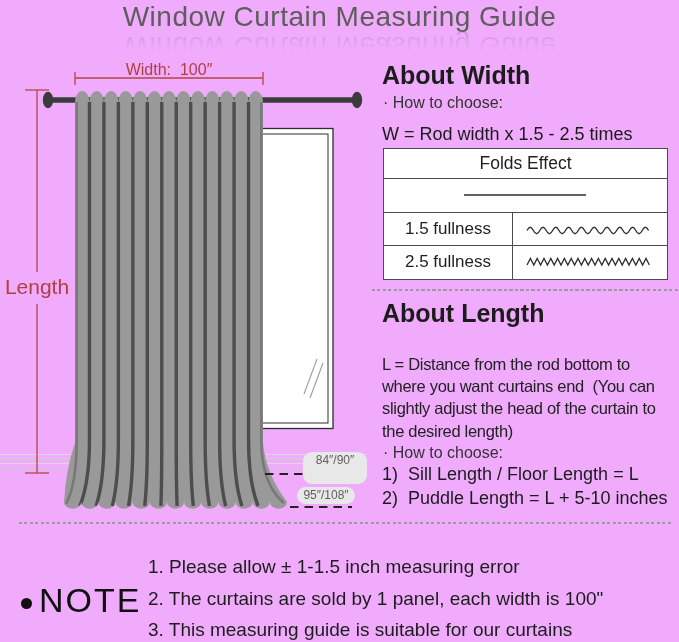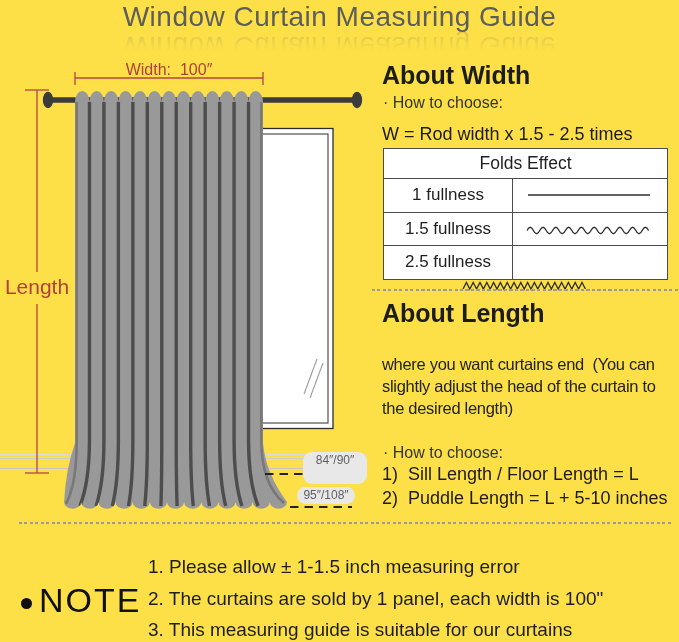--- a/index.html
+++ b/index.html
@@ -1,18 +1,18 @@
 <!DOCTYPE html>
 <html><head>
 <meta charset="utf-8">
 <style>
   html,body { margin:0; padding:0; background:#fff; }
   .page {
     position:relative; width:679px; height:642px; overflow:hidden;
-    background:#fde047; font-family:"Liberation Sans", sans-serif; color:#1f1f1f;
+    background:#f0abfc; font-family:"Liberation Sans", sans-serif; color:#1f1f1f;
   }
   .abs { position:absolute; white-space:nowrap; }
 
   
   .title {
     left:0; right:0; top:1px; text-align:center;
     font-size:28px; font-weight:500; color:#5d5d5d; letter-spacing:.5px;
   }
   .title-mirror {
     left:0; right:0; top:30px; text-align:center;
@@ -49,21 +49,21 @@
     background:repeating-linear-gradient(90deg,#9b9b9b 0 3px, transparent 3px 5.5px);
   }
 
   
   .folds-table {
     position:absolute; left:383px; top:148px; width:285px;
     border:1.6px solid #4c4c4c; background:#fff; box-sizing:border-box;
   }
   .ft-header { height:29px; line-height:29px; text-align:center; font-size:17.5px; color:#1f1f1f; border-bottom:1.4px solid #4c4c4c; }
   .ft-row { display:flex; height:32.5px; border-bottom:1.4px solid #4c4c4c; }
-  .ft-row:last-child { border-bottom:none;flex-direction:column; }
+  .ft-row:last-child { border-bottom:none; }
   .ft-label { width:128px; text-align:center; line-height:32.5px; font-size:17px; color:#1f1f1f; border-right:1.4px solid #4c4c4c; }
   .ft-pattern { flex:1; display:flex; align-items:center; justify-content:center; }
 
   
   .note-bullet { left:21px; top:598px; width:11px; height:11px; border-radius:50%; background:#101010; }
   .note-heading { left:39px; top:581px; font-size:34px; letter-spacing:2px; color:#101010; }
   .note-item { left:148px; font-size:19px; color:#1d1d1d; }
 </style>
 </head>
 <body>
@@ -147,21 +147,20 @@
   <div class="abs pill pill-floor">84″/90″</div>
   <div class="abs pill pill-puddle">95″/108″</div>
 
   <div class="abs section-heading" style="left:382px; top:61px;">About Width</div>
   <div class="abs sub-line" style="left:383px; top:94px;">· How to choose:</div>
   <div class="abs big-line" style="left:382px; top:124px;">W = Rod width x 1.5 - 2.5 times</div>
 
   <div class="folds-table">
     <div class="ft-header">Folds Effect</div>
     <div class="ft-row">
-      <div class="ft-label">1 fullness</div>
       <div class="ft-pattern">
         <svg width="140" height="14" viewBox="0 0 140 14">
           <line x1="8" y1="7" x2="130" y2="7" stroke="#2e2e2e" stroke-width="1.6"></line>
         </svg>
       </div>
     </div>
     <div class="ft-row">
       <div class="ft-label">1.5 fullness</div>
       <div class="ft-pattern">
         <svg width="140" height="14" viewBox="0 0 140 14">
@@ -176,20 +175,21 @@
           <path d="M7,10 l3.4,-6.5 l3.4,6.5 l3.4,-6.5 l3.4,6.5 l3.4,-6.5 l3.4,6.5 l3.4,-6.5 l3.4,6.5 l3.4,-6.5 l3.4,6.5 l3.4,-6.5 l3.4,6.5 l3.4,-6.5 l3.4,6.5 l3.4,-6.5 l3.4,6.5 l3.4,-6.5 l3.4,6.5 l3.4,-6.5 l3.4,6.5 l3.4,-6.5 l3.4,6.5 l3.4,-6.5 l3.4,6.5 l3.4,-6.5 l3.4,6.5 l3.4,-6.5 l3.4,6.5 l3.4,-6.5 l3.4,6.5 l3.4,-6.5 l3.4,6.5 l3.4,-6.5 l3.4,6.5 l3.4,-6.5 l3.4,6.5" fill="none" stroke="#2e2e2e" stroke-width="1.3"></path>
         </svg>
       </div>
     </div>
   </div>
 
   <div class="sep-dashed" style="left:372px; top:289px; width:307px;"></div>
 
   <div class="abs section-heading" style="left:382px; top:299px;">About Length</div>
   <div class="abs" style="left:382px; top:355px;">
+    <div class="para-line">L = Distance from the rod bottom to</div>
     <div class="para-line">where you want curtains end  (You can</div>
     <div class="para-line">slightly adjust the head of the curtain to</div>
     <div class="para-line">the desired length)</div>
   </div>
   <div class="abs sub-line" style="left:383px; top:444px;">· How to choose:</div>
   <div class="abs big-line" style="left:382px; top:464px;">1)  Sill Length / Floor Length = L</div>
   <div class="abs big-line" style="left:382px; top:488px;">2)  Puddle Length = L + 5-10 inches</div>
 
   <div class="sep-dashed" style="left:19px; top:522px; width:653px;"></div>
 

